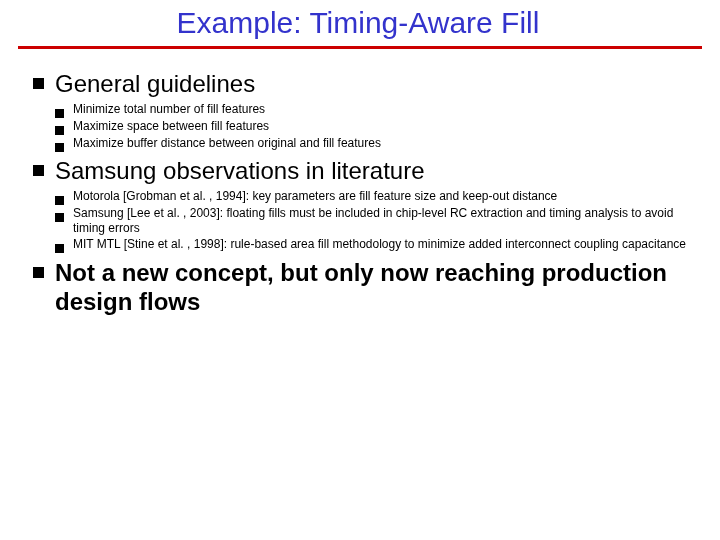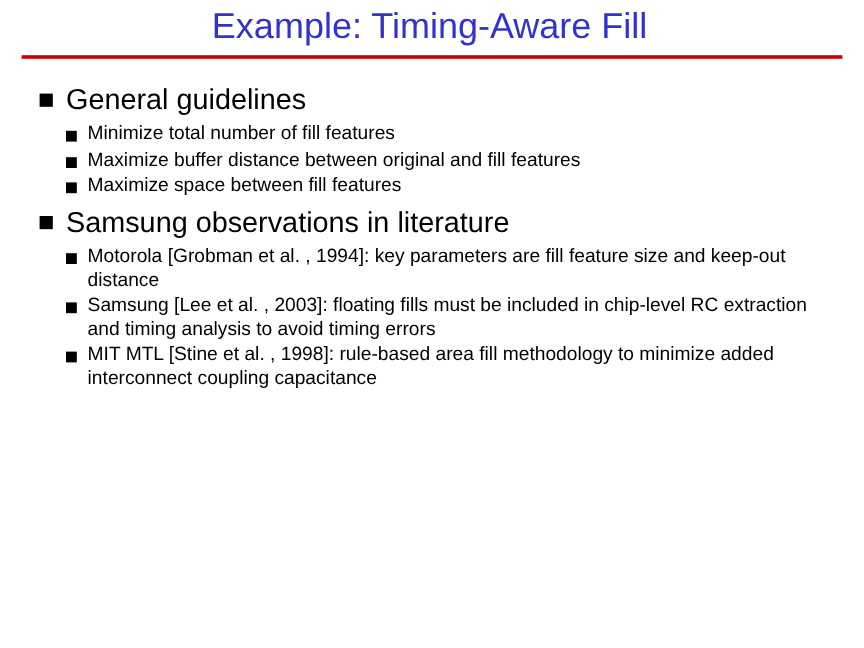--- a/index.html
+++ b/index.html
@@ -57,21 +57,21 @@
     background: #000;
   }
 
   
   .l2 {
     margin: 4px 0 6px 0;
   }
   .l2 > li {
     padding-left: 18px;
     margin: 2px 0;
-    font-size: 16px;
+    font-size: 12px;
     line-height: 1.22;
   }
   .l2 > li::before {
     content: "";
     position: absolute;
     left: 0;
     top: 7px;
     width: 9px;
     height: 9px;
     background: #000;
@@ -89,31 +89,34 @@
   </div>
   <div class="rule"></div>
 
   <div class="body">
     <ul class="l1">
 
       <li>
         <span>General guidelines</span>
         <ul class="l2">
           <li>Minimize total number of fill features</li>
+          <li>Maximize space between fill features</li>
           <li>Maximize buffer distance between original and fill features</li>
-          <li>Maximize space between fill features</li>
         </ul>
       </li>
 
       <li>
         <span>Samsung observations in literature</span>
         <ul class="l2">
           <li>Motorola [Grobman et al. , 1994]: key parameters are fill feature size and keep-out distance</li>
           <li>Samsung [Lee et al. , 2003]: floating fills must be included in chip-level RC extraction and timing analysis to avoid timing errors</li>
           <li>MIT MTL [Stine et al. , 1998]: rule-based area fill methodology to minimize added interconnect coupling capacitance</li>
         </ul>
       </li>
 
+      <li class="bold">
+        <span>Not a new concept, but only now reaching production design flows</span>
+      </li>
 
     </ul>
   </div>
 
 </div>
 
 </body></html>

